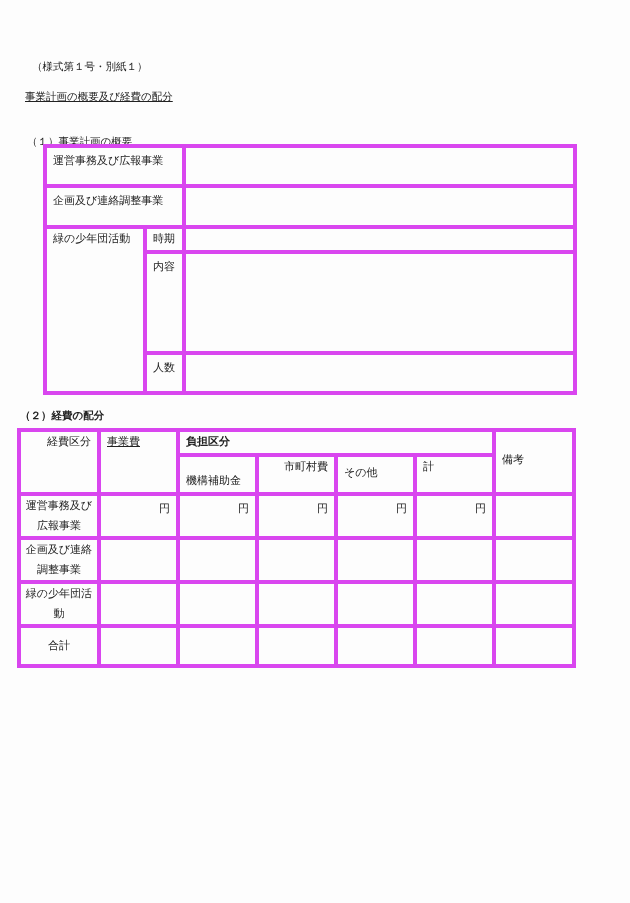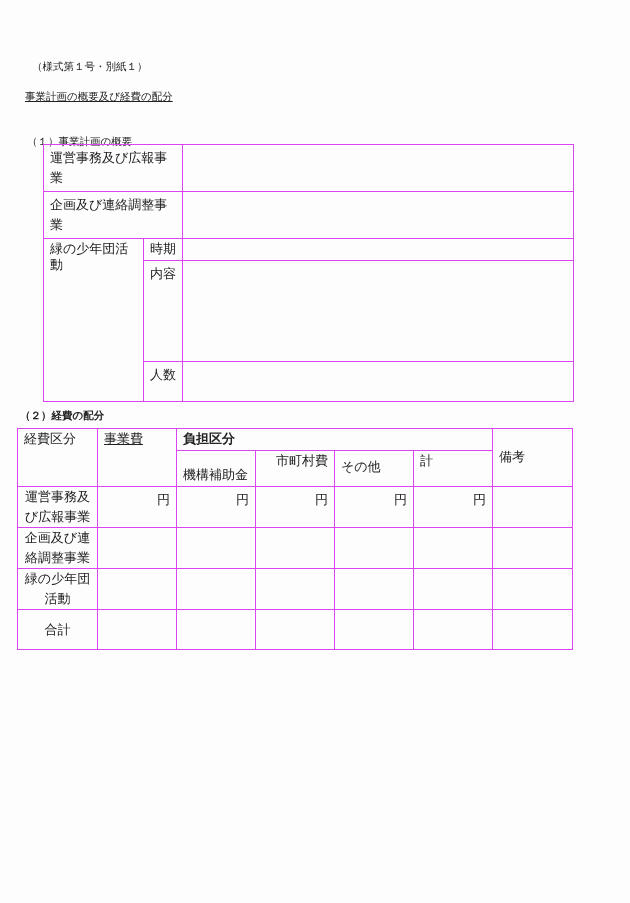--- a/index.html
+++ b/index.html
@@ -1,20 +1,20 @@
 <!DOCTYPE html>
 <html><head>
 <meta charset="utf-8">
 <style>
   html, body { margin:0; padding:0; background:#fdfdfd; }
   body { width:630px; height:903px; position:relative; overflow:hidden;
          font-family:"DejaVu Serif","Liberation Serif",serif; color:#222; font-size:10.5px; }
   .abs { position:absolute; white-space:nowrap; }
   table { border-collapse:collapse; position:absolute; table-layout:fixed; }
-  td { border:1px solid #d946ef; vertical-align:top; padding:3px 6px; font-size:13px; line-height:20px; }
+  td { border:4px solid #d946ef; vertical-align:top; padding:3px 6px; font-size:11px; line-height:20px; }
   .r { text-align:right; }
   .c { text-align:center; }
 </style>
 </head>
 <body>
 
 <div class="abs" style="left:32px;top:60px;">（様式第１号・別紙１）</div>
 <div class="abs" style="left:25px;top:90px;text-decoration:underline;">事業計画の概要及び経費の配分</div>
 <div class="abs" style="left:27px;top:127px;margin-top:8px;">（１）事業計画の概要</div>
 
@@ -56,21 +56,21 @@
     <col style="width:80px">
       <col style="width:79px">
       <col style="width:79px">
       <col style="width:79px">
       <col style="width:79px">
       <col style="width:79px">
       <col style="width:80px">
   </colgroup>
   <tbody>
       <tr style="height:20px">
-    <td rowspan="2" style="line-height:16px;padding-top:2px;">経費区分</td>
+    <td rowspan="2" style="line-height:16px;padding-top:2px;text-align:right;">経費区分</td>
     <td rowspan="2" style="line-height:16px;padding-top:2px;text-decoration:underline;">事業費</td>
     <td colspan="4" style="line-height:16px;padding-top:2px;font-weight:bold;">負担区分</td>
     <td rowspan="2" style="line-height:16px;padding-top:20px;">備考</td>
   </tr>
   <tr style="height:20px">
     <td style="line-height:16px;padding-top:16px;">機構補助金</td>
     <td style="line-height:16px;padding-top:2px;text-align:right;">市町村費</td>
     <td style="line-height:16px;padding-top:8px;">その他</td>
     <td style="line-height:16px;padding-top:2px;">計</td>
   </tr>

